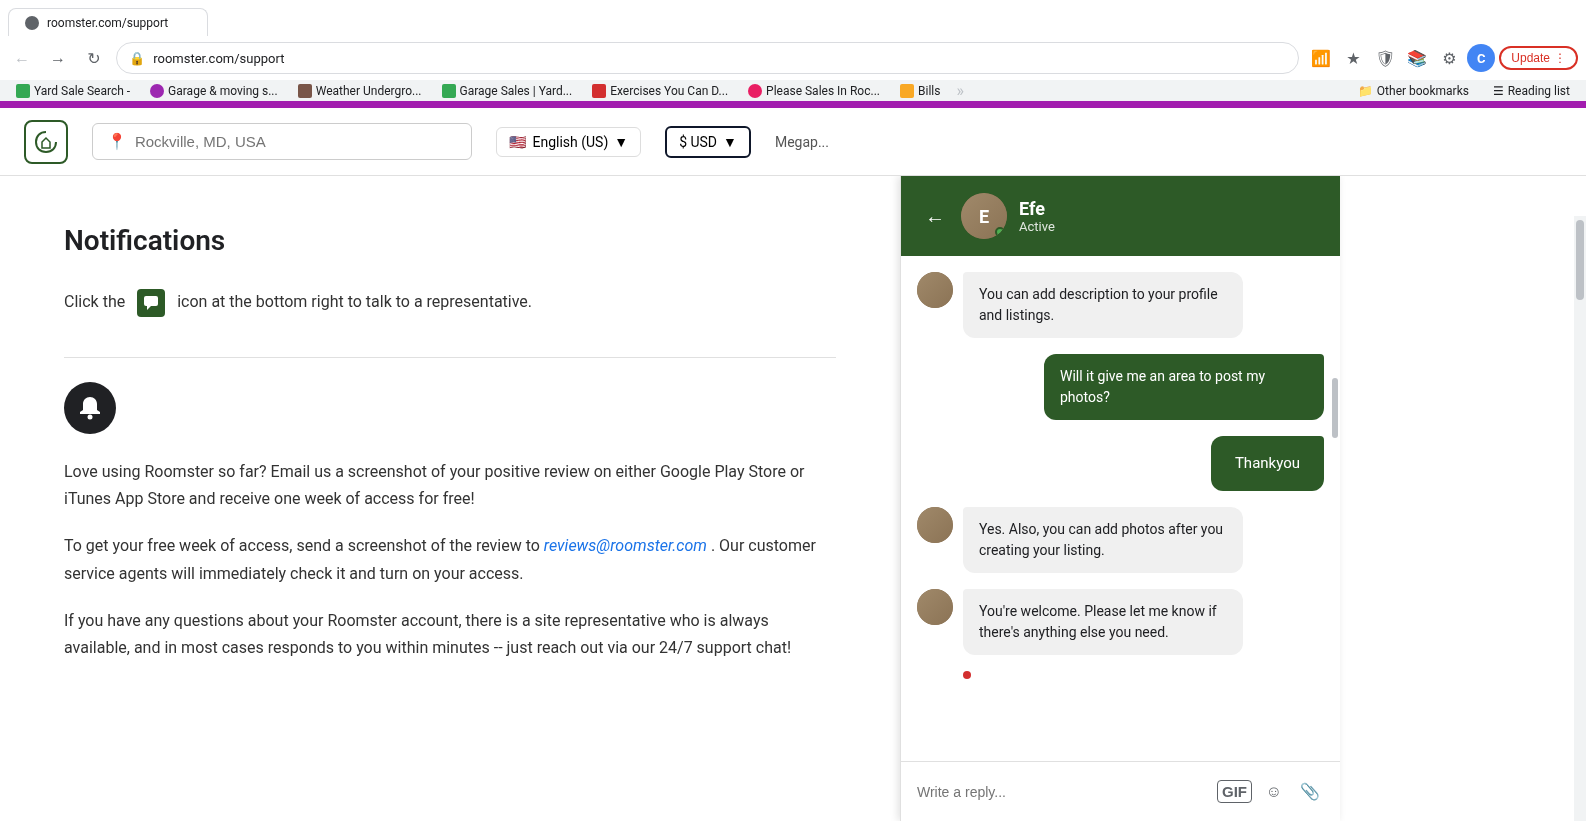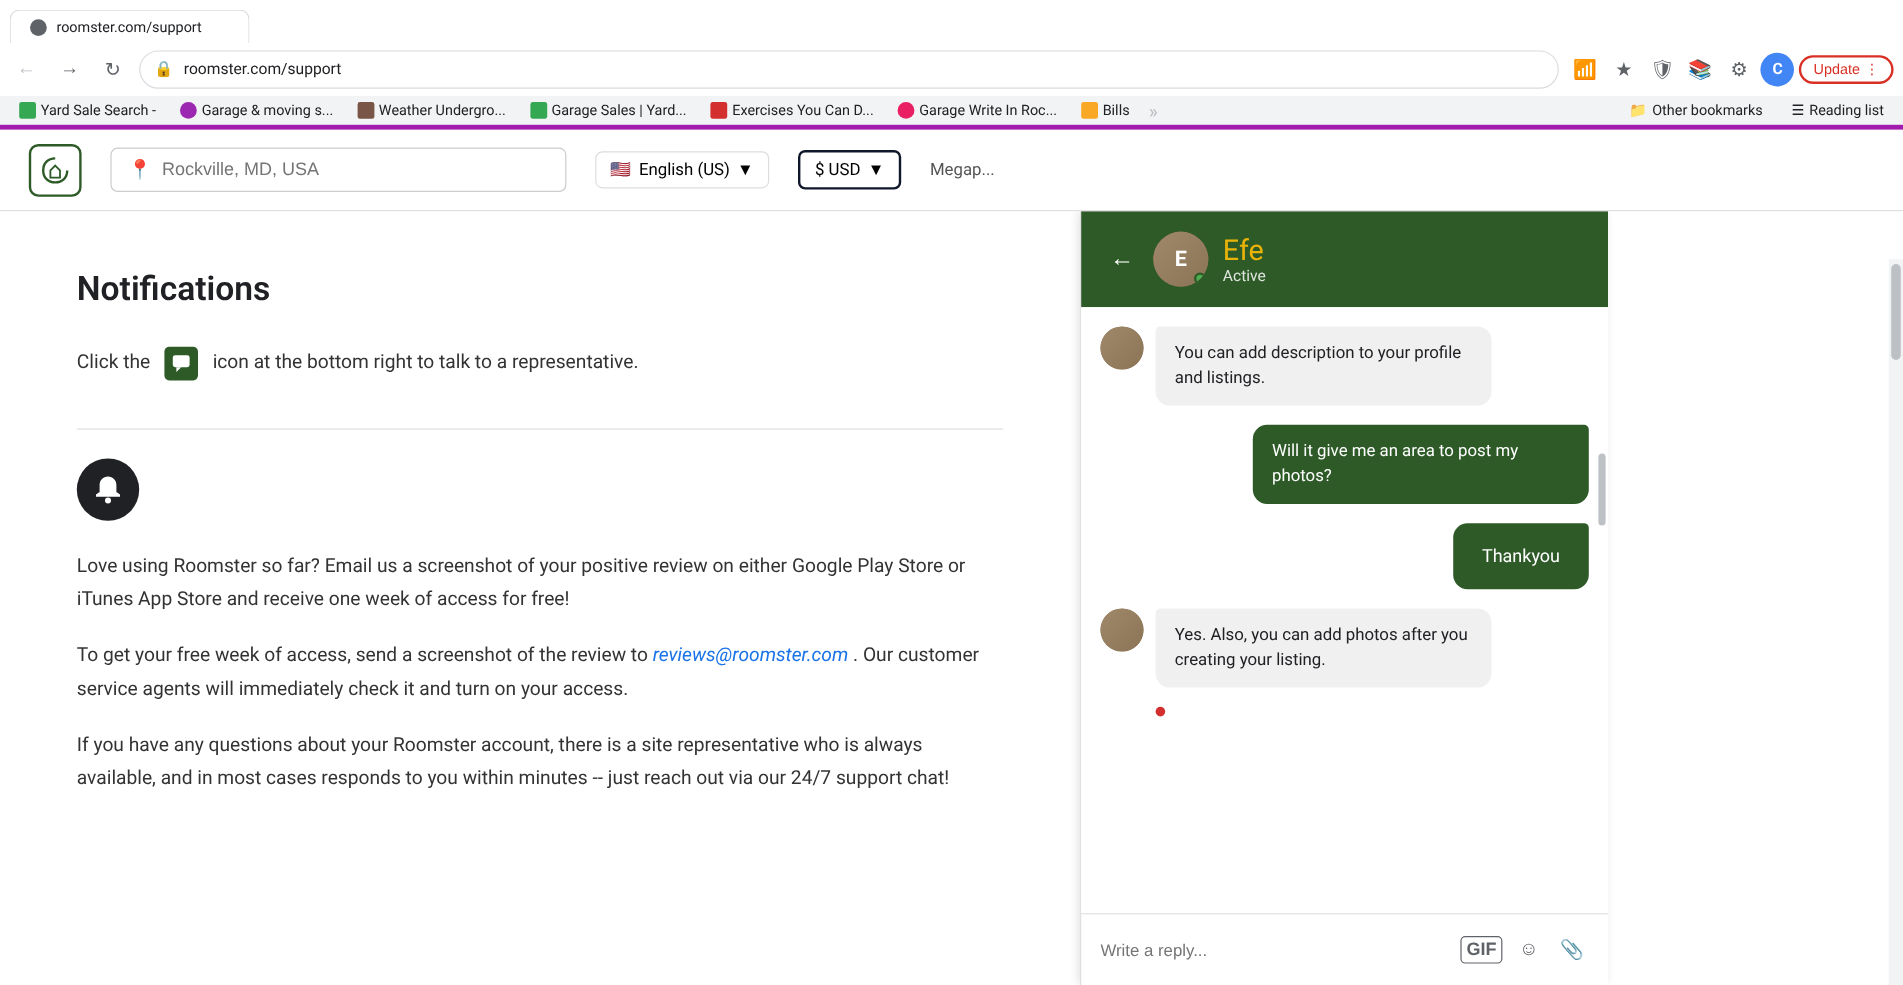--- a/index.html
+++ b/index.html
@@ -12,21 +12,21 @@
     .browser-nav-btn.disabled { color: #bdc1c6; cursor: default; }
     .browser-address-bar { flex: 1; display: flex; align-items: center; background: #fff; border: 1px solid #dadce0; border-radius: 20px; padding: 4px 12px; height: 32px; gap: 8px; }
     .browser-address-bar .lock-icon { color: #5f6368; font-size: 13px; }
     .browser-address-bar .url-text { font-size: 13px; color: #202124; flex: 1; }
     .browser-actions { display: flex; align-items: center; gap: 4px; }
     .browser-action-btn { width: 28px; height: 28px; border: none; background: none; cursor: pointer; color: #5f6368; font-size: 16px; display: flex; align-items: center; justify-content: center; border-radius: 50%; }
     .profile-btn { width: 28px; height: 28px; border-radius: 50%; background: #4285f4; color: #fff; font-size: 13px; font-weight: bold; display: flex; align-items: center; justify-content: center; border: none; cursor: pointer; }
     .update-btn { border: 2px solid #d93025; border-radius: 16px; padding: 3px 10px; font-size: 12px; color: #d93025; background: none; cursor: pointer; display: flex; align-items: center; gap: 4px; }
 
     
-    .bookmarks-bar { background: #f1f3f4; border-bottom: 4px solid #a21caf; padding: 3px 8px; display: flex; align-items: center; gap: 4px; height: 28px; overflow: hidden; }
+    .bookmarks-bar { background: #f1f3f4; border-bottom: 7px solid #a21caf; padding: 3px 8px; display: flex; align-items: center; gap: 4px; height: 28px; overflow: hidden; }
     .bookmark-item { display: flex; align-items: center; gap: 4px; padding: 2px 8px; border-radius: 4px; cursor: pointer; font-size: 12px; color: #202124; white-space: nowrap; }
     .bookmark-favicon { width: 14px; height: 14px; border-radius: 2px; display: inline-block; flex-shrink: 0; }
     .bookmark-separator { color: #bdc1c6; font-size: 16px; padding: 0 4px; }
     .other-bookmarks { margin-left: auto; display: flex; align-items: center; gap: 8px; }
     .other-bookmarks .bookmark-item { white-space: nowrap; }
 
     
     .page { display: flex; flex-direction: column; height: calc(821px - 108px); overflow: hidden; position: relative; }
 
     
@@ -55,21 +55,21 @@
     .scrollbar-thumb { width: 8px; height: 80px; background: #bdc1c6; border-radius: 4px; margin-top: 2px; }
 
     
     .chat-panel { width: 440px; background: #fff; box-shadow: -2px 0 8px rgba(0,0,0,0.12); display: flex; flex-direction: column; border-left: 1px solid #e0e0e0; flex-shrink: 0; position: relative; }
     .chat-header { background: #2d5a27; color: #fff; padding: 16px 20px; display: flex; align-items: center; gap: 12px; height: 80px; flex-shrink: 0; }
     .chat-back-btn { color: #fff; background: none; border: none; cursor: pointer; font-size: 20px; display: flex; align-items: center; padding: 4px; }
     .chat-avatar { width: 46px; height: 46px; border-radius: 50%; background: #8B7355; overflow: hidden; flex-shrink: 0; position: relative; }
     .chat-avatar-inner { width: 100%; height: 100%; background: linear-gradient(135deg, #a0896a, #8B7355); border-radius: 50%; display: flex; align-items: center; justify-content: center; font-size: 18px; font-weight: bold; color: #fff; }
     .active-dot { width: 10px; height: 10px; background: #4CAF50; border-radius: 50%; position: absolute; bottom: 2px; right: 2px; border: 2px solid #2d5a27; }
     .chat-user-info { flex: 1; }
-    .chat-user-name { font-size: 24px; font-weight: 400; color: #eab308; }
+    .chat-user-name { font-size: 18px; font-weight: 700; color: #ffffff; }
     .chat-user-status { font-size: 13px; color: rgba(255,255,255,0.85); }
 
     
     .chat-messages { flex: 1; overflow-y: auto; padding: 16px; display: flex; flex-direction: column; gap: 16px; background: #fff; }
     .msg-row { display: flex; gap: 10px; align-items: flex-start; }
     .msg-row.outgoing { flex-direction: row-reverse; }
     .msg-avatar { width: 36px; height: 36px; border-radius: 50%; background: #8B7355; flex-shrink: 0; display: flex; align-items: center; justify-content: center; overflow: hidden; }
     .msg-avatar-inner { width: 100%; height: 100%; background: linear-gradient(135deg, #a0896a, #8B7355); border-radius: 50%; }
     .msg-bubble { max-width: 280px; padding: 12px 16px; border-radius: 12px; font-size: 14px; line-height: 1.5; }
     .msg-bubble.incoming { background: #f0f0f0; color: #202124; border-top-left-radius: 4px; }
@@ -139,21 +139,21 @@
     <div class="bookmark-item">
       <span class="bookmark-favicon" style="background:#34a853;"></span>
       <span>Garage Sales | Yard...</span>
     </div>
     <div class="bookmark-item">
       <span class="bookmark-favicon" style="background:#d32f2f;"></span>
       <span>Exercises You Can D...</span>
     </div>
     <div class="bookmark-item">
       <span class="bookmark-favicon" style="background:#e91e63; border-radius:50%;"></span>
-      <span>Garage Write In Roc...</span>
+      <span>Please Sales In Roc...</span>
     </div>
     <div class="bookmark-item">
       <span class="bookmark-favicon" style="background:#f9a825;"></span>
       <span>Bills</span>
     </div>
     <span class="bookmark-separator">»</span>
     <div class="other-bookmarks">
       <div class="bookmark-item">
         <span>📁</span>
         <span>Other bookmarks</span>
@@ -273,20 +273,28 @@
 
             <div class="msg-row">
               <div class="msg-avatar">
                 <div class="msg-avatar-inner"></div>
               </div>
               <div class="msg-bubble incoming">
                 <span>Yes. Also, you can add photos after you creating your listing.</span>
               </div>
             </div>
 
+            <div class="msg-row">
+              <div class="msg-avatar">
+                <div class="msg-avatar-inner"></div>
+              </div>
+              <div class="msg-bubble incoming">
+                <span>You're welcome. Please let me know if there's anything else you need.</span>
+              </div>
+            </div>
 
             <div class="msg-row" style="padding-left: 46px;">
               <span class="typing-dot"></span>
             </div>
 
           </div>
 
           <div class="chat-scrollbar">
             <div class="chat-scrollbar-thumb"></div>
           </div>

